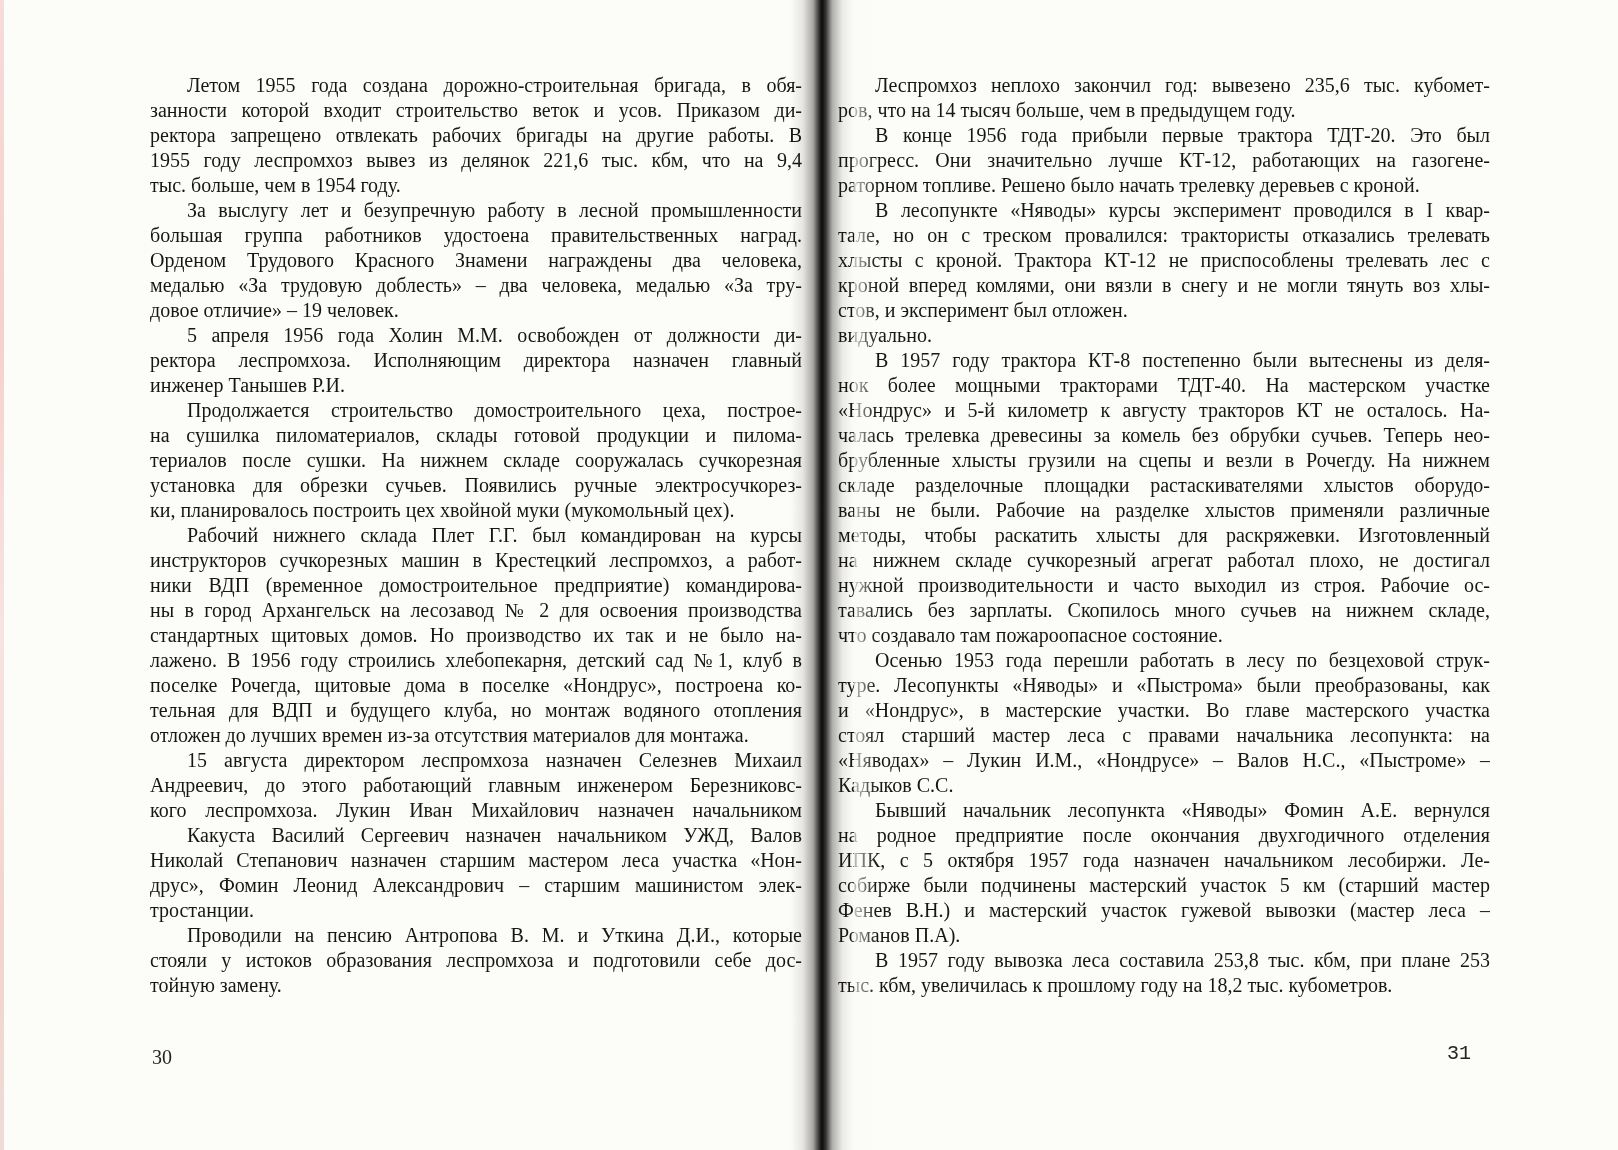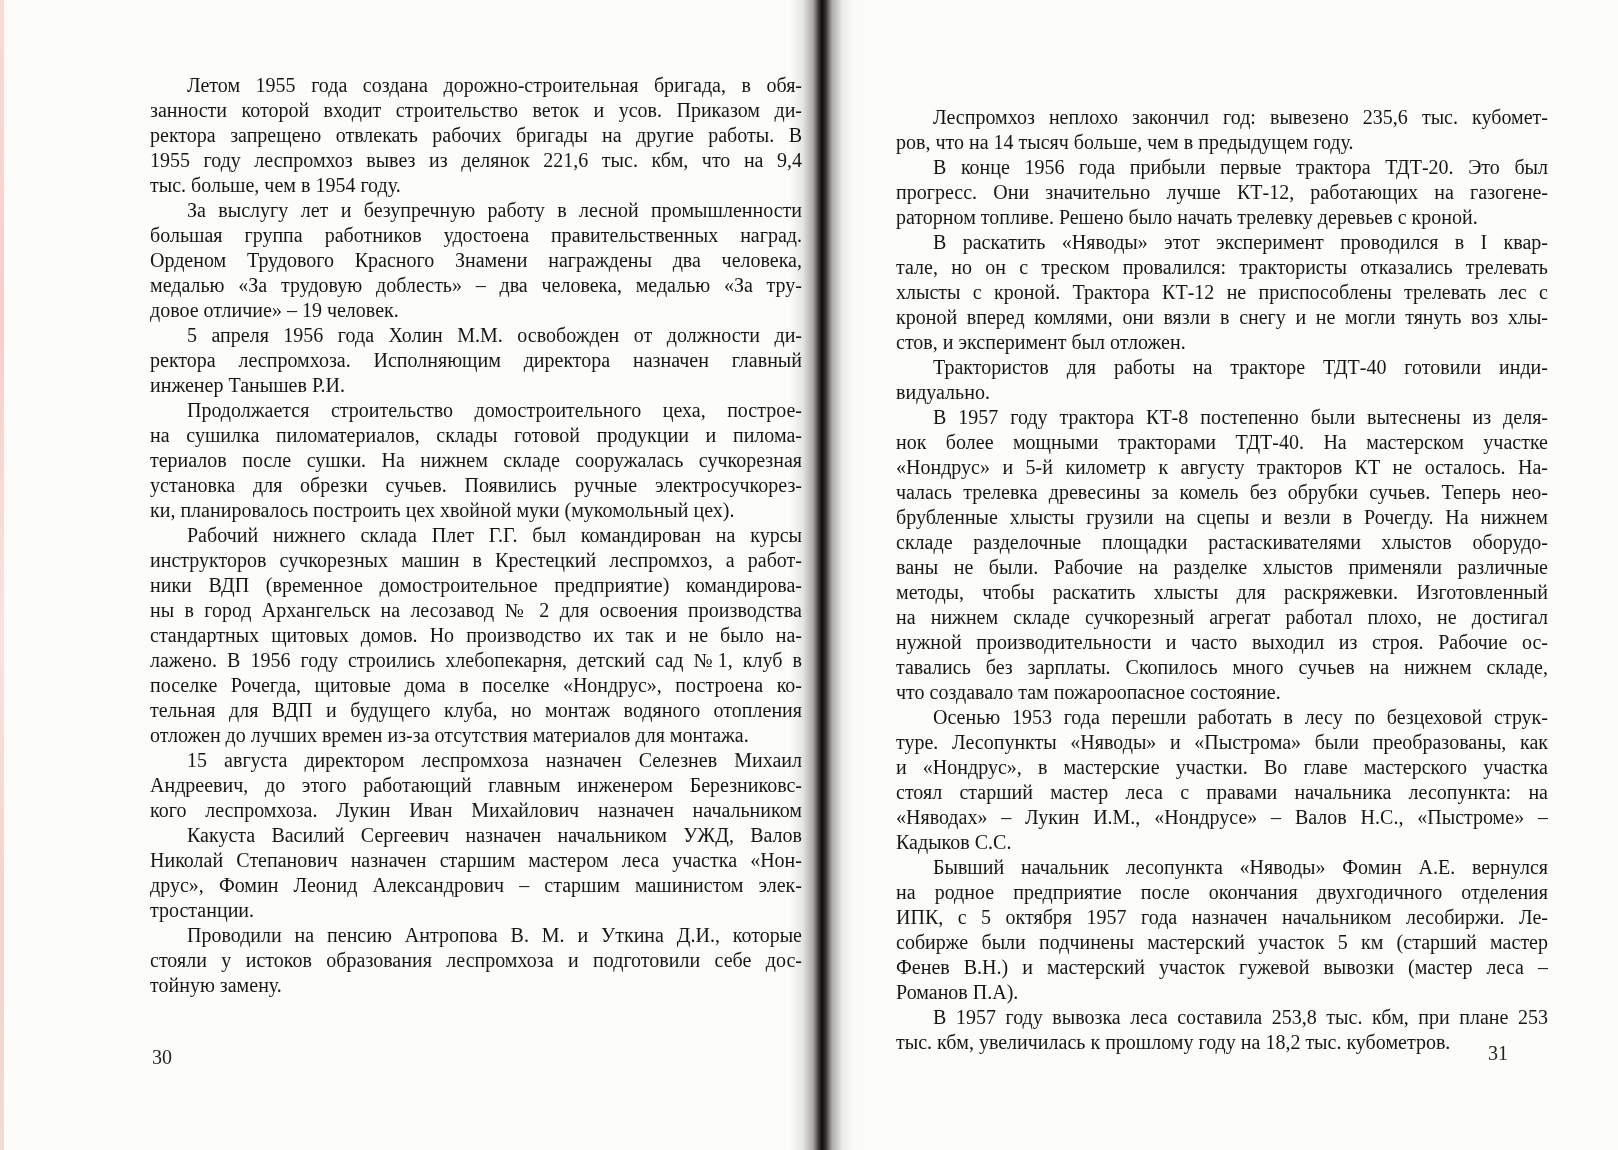--- a/index.html
+++ b/index.html
@@ -16,37 +16,37 @@
     font-family: "Liberation Serif", "DejaVu Serif", serif;
   }
   .page-text {
     position: absolute;
     top: 73px;
     color: #171614;
     font-size: 20px;
     line-height: 25px;
   }
   .page-text.left  { left: 150px; width: 652px; }
-  .page-text.right { left: 896px; width: 652px; margin-top: 32px; }
+  .page-text.right { left: 838px; width: 652px; }
   .para { margin: 0; }
   .line {
     height: 25px;
     overflow: hidden;
     text-align: justify;
     text-align-last: justify;
   }
   .line.first { text-indent: 37px; }
   .line.last  { text-align-last: left; }
   .page-num {
     position: absolute;
     font-size: 20px;
     color: #26241f;
   }
   .page-num.left  { left: 152px;  top: 1046px; }
-  .page-num.right { left: 1488px; top: 1042px; }
+  .page-num.right { left: 1447px; top: 1042px; font-family: Liberation Mono, monospace; }
   .gutter {
     position: absolute;
     top: 0;
     left: 790px;
     width: 64px;
     height: 100%;
     background: linear-gradient(to right,
       rgba(30,28,26,0)    0%,
       rgba(30,28,26,0.10) 20%,
       rgba(30,28,26,0.38) 36%,
@@ -145,28 +145,27 @@
       <div class="para">
         <div class="line first">Леспромхоз неплохо закончил год: вывезено 235,6 тыс. кубомет-</div>
         <div class="line last">ров, что на 14 тысяч больше, чем в предыдущем году.</div>
       </div>
       <div class="para">
         <div class="line first">В конце 1956 года прибыли первые трактора ТДТ-20. Это был</div>
         <div class="line">прогресс. Они значительно лучше КТ-12, работающих на газогене-</div>
         <div class="line last">раторном топливе. Решено было начать трелевку деревьев с кроной.</div>
       </div>
       <div class="para">
-        <div class="line first">В раскатить «Няводы» этот эксперимент проводился в I квар-</div>
+        <div class="line first">В лесопункте «Няводы» курсы эксперимент проводился в I квар-</div>
         <div class="line">тале, но он с треском провалился: трактористы отказались трелевать</div>
         <div class="line">хлысты с кроной. Трактора КТ-12 не приспособлены трелевать лес с</div>
         <div class="line">кроной вперед комлями, они вязли в снегу и не могли тянуть воз хлы-</div>
         <div class="line last">стов, и эксперимент был отложен.</div>
       </div>
       <div class="para">
-        <div class="line first">Трактористов для работы на тракторе ТДТ-40 готовили инди-</div>
         <div class="line last">видуально.</div>
       </div>
       <div class="para">
         <div class="line first">В 1957 году трактора КТ-8 постепенно были вытеснены из деля-</div>
         <div class="line">нок более мощными тракторами ТДТ-40. На мастерском участке</div>
         <div class="line">«Нондрус» и 5-й километр к августу тракторов КТ не осталось. На-</div>
         <div class="line">чалась трелевка древесины за комель без обрубки сучьев. Теперь нео-</div>
         <div class="line">брубленные хлысты грузили на сцепы и везли в Рочегду. На нижнем</div>
         <div class="line">складе разделочные площадки растаскивателями хлыстов оборудо-</div>
         <div class="line">ваны не были. Рабочие на разделке хлыстов применяли различные</div>

